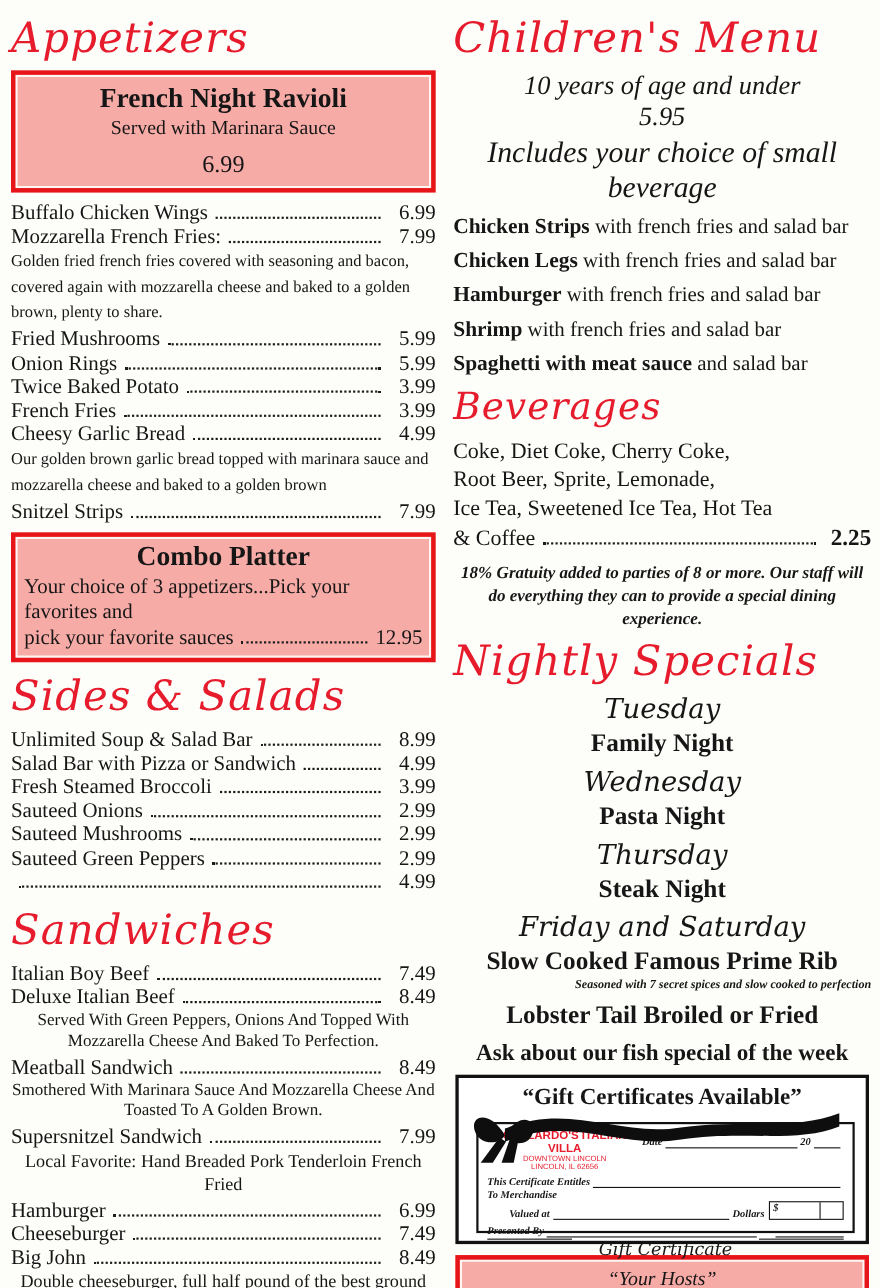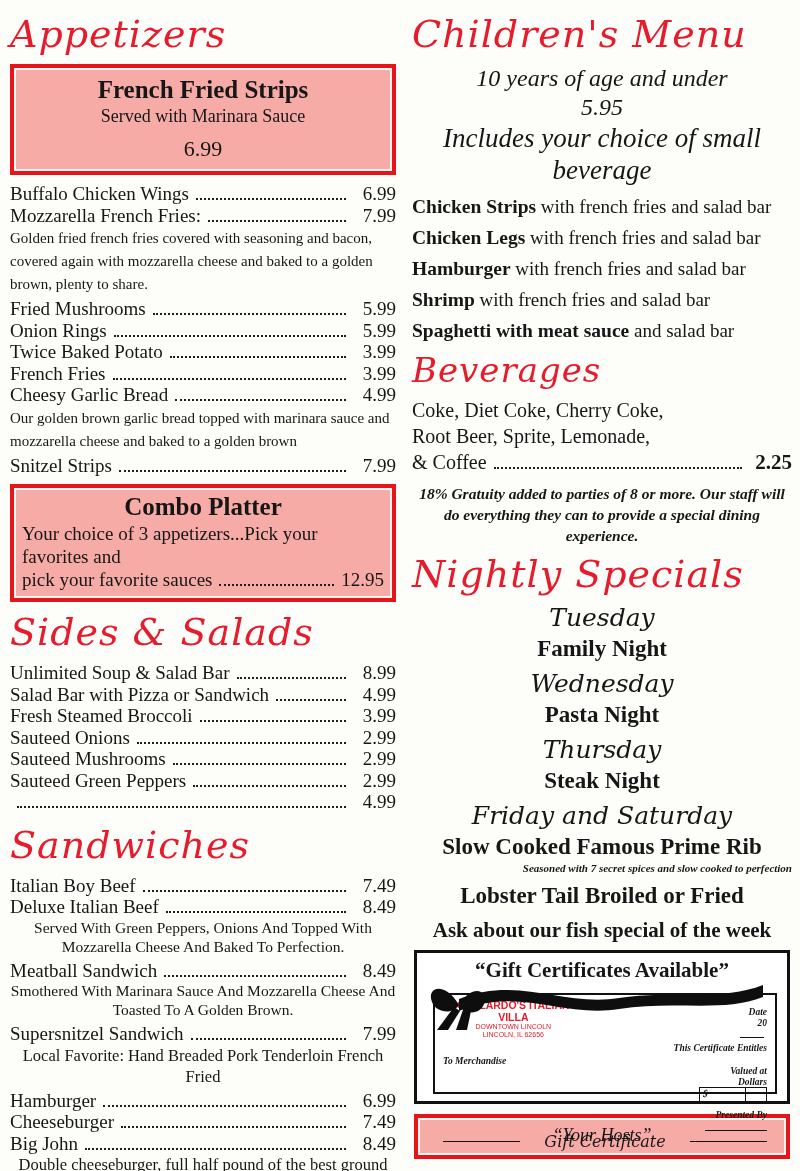--- a/index.html
+++ b/index.html
@@ -83,34 +83,34 @@
     font-weight:bold;font-size:21px;margin-top:5px;
   }
   .ribbon{position:absolute;left:6px;top:16px;z-index:1;}
   .cert{
     position:absolute;left:16px;right:10px;top:40px;bottom:7px;
     border:2px solid #111;background:#fff;
     padding:4px 8px 2px;z-index:0;
     display:flex;flex-direction:column;
     font-size:9.5px;
   }
-  .cr{display:flex;align-items:flex-end;flex-direction:column;}
+  .cr{display:flex;align-items:flex-end;}
   .clabel{font-weight:bold;font-style:italic;white-space:nowrap;}
   .cline{border-bottom:1px solid #111;flex:1;margin:0 3px;height:9px;}
   .cline.fix{flex:0 0 auto;}
   .company{text-align:center;line-height:1.15;color:var(--red);font-family:"Liberation Sans",sans-serif;}
   .company .co-name{font-weight:bold;font-size:10.5px;}
   .company .co-addr{font-size:7px;}
   .cert-top{display:flex;justify-content:space-between;align-items:flex-start;}
   .date-area{display:flex;align-items:flex-end;width:190px;margin-top:8px;}
   .dollar-box{display:flex;border:1px solid #111;width:66px;height:15px;margin-left:4px;}
   .dollar-box .db-l{flex:1;font-style:italic;font-weight:bold;padding:1px 0 0 3px;}
   .dollar-box .db-r{width:20px;border-left:1px solid #111;}
   .cert-bottom{
-    margin-top:auto;display:flex;align-items:center;justify-content:center;gap:24px;
+    margin-top:auto;display:flex;align-items:flex-start;justify-content:center;gap:24px;
     padding-top:1px;
   }
   .dash{border-bottom:1.5px solid #111;width:92px;height:0;}
   .gift-script{
     font-family:"DejaVu Serif",serif;font-style:italic;
     font-size:16px;white-space:nowrap;
   }
   .presented-extra{width:62px;border-bottom:1px solid #111;height:9px;margin-left:14px;}
 
   
@@ -122,21 +122,21 @@
   .mt8{margin-top:8px;} .mt10{margin-top:10px;} .mt12{margin-top:12px;}
 </style>
 </head>
 <body>
 
 <div class="col col-left">
 
   <div class="h-script">Appetizers</div>
 
   <div class="pinkbox featured">
-    <div class="ft-title">French Fried Strips</div>
+    <div class="ft-title">French Night Ravioli</div>
     <div class="ft-sub">Served with Marinara Sauce</div>
     <div class="ft-price">6.99</div>
   </div>
 
   <div class="mt6"></div>
   <div class="row">
     <span class="nm">Buffalo Chicken Wings</span>
     <span class="lead"></span>
     <span class="pr">6.99</span>
   </div>
@@ -279,20 +279,21 @@
   <div class="mt2"></div>
   <div class="kid-row"><b>Chicken Strips</b><span> with french fries and salad bar</span></div>
   <div class="kid-row"><b>Chicken Legs</b><span> with french fries and salad bar</span></div>
   <div class="kid-row"><b>Hamburger</b><span> with french fries and salad bar</span></div>
   <div class="kid-row"><b>Shrimp</b><span> with french fries and salad bar</span></div>
   <div class="kid-row"><b>Spaghetti with meat sauce</b><span> and salad bar</span></div>
 
   <div class="h-script small mt6">Beverages</div>
   <div class="bev-line">Coke, Diet Coke, Cherry Coke,</div>
   <div class="bev-line">Root Beer, Sprite, Lemonade,</div>
+  <div class="bev-line">Ice Tea, Sweetened Ice Tea, Hot Tea</div>
   <div class="row bev-line">
     <span class="nm">&amp; Coffee</span>
     <span class="lead"></span>
     <span class="pr bev-price">2.25</span>
   </div>
   <div class="note">18% Gratuity added to parties of 8 or more. Our staff will do everything they can to provide a special dining experience.</div>
 
   <div class="h-script mt8">Nightly Specials</div>
 
   <div class="day">Tuesday</div>

